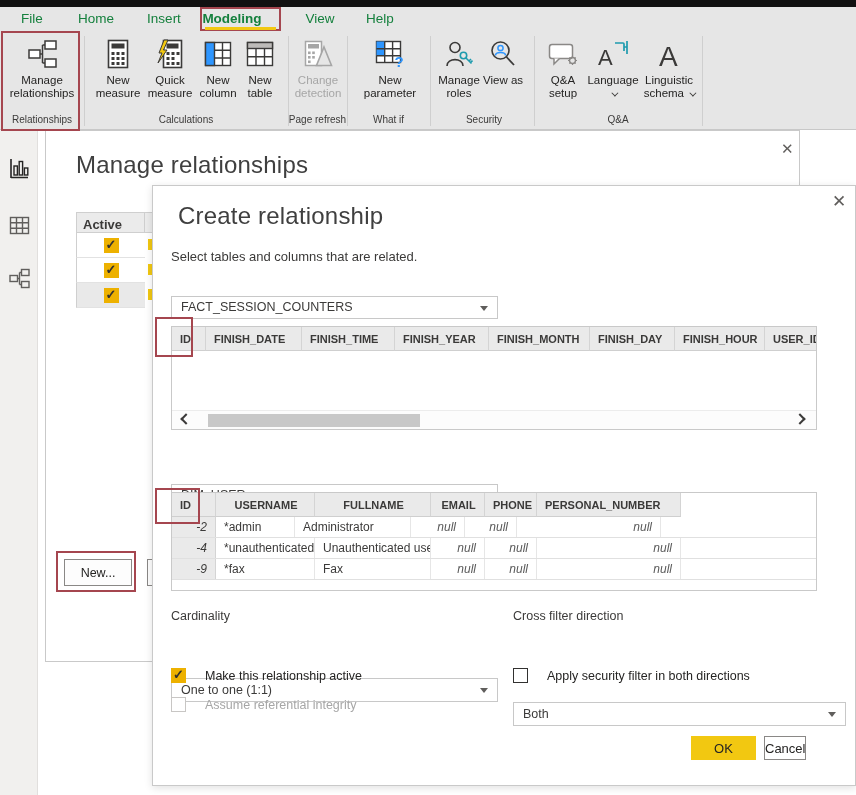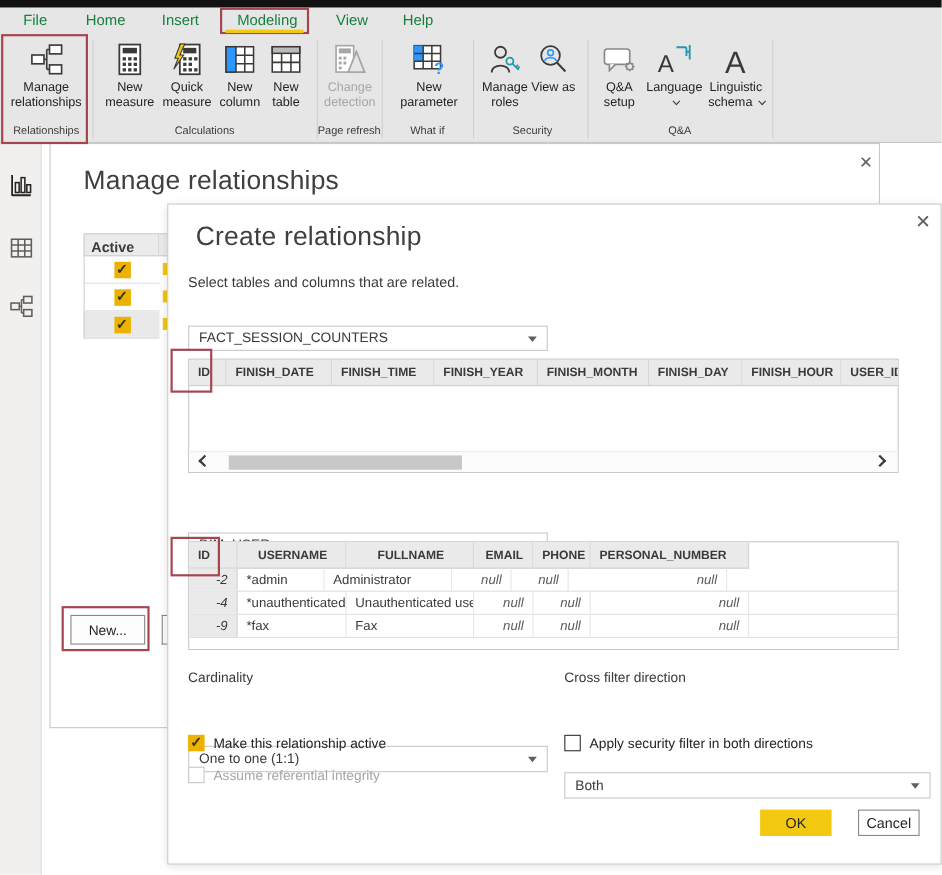--- a/index.html
+++ b/index.html
@@ -60,40 +60,40 @@
   .td { font-size:12px; color:#3B3A39; padding:3px 8px; white-space:nowrap; overflow:hidden; flex:none; border-right:1px solid #E6E6E6; }
   .td.idcell { background:#EAEAEA; text-align:right; font-style:italic; border-right:1px solid #D4D4D4; }
   .td.nullcell { font-style:italic; text-align:right; color:#5A5A5A; }
   .scrollbar { position:absolute; left:0; right:0; bottom:0; height:19px; background:#FCFCFC; border-top:1px solid #ECECEC; }
   .sb-thumb { position:absolute; top:3px; height:13px; background:#C8C8C8; }
   .sb-chev { position:absolute; top:4px; width:8px; height:8px; border-right:2px solid #3B3A39; border-bottom:2px solid #3B3A39; }
   .sb-left { transform:rotate(135deg); }
   .sb-right { transform:rotate(-45deg); }
 
   .field-label { font-size:12.5px; color:#3B3A39; }
-  .cb-row { display:flex; align-items:center; gap:8px;text-align:right; }
+  .cb-row { display:flex; align-items:center; gap:19px;text-align:right; }
   .cb-label { font-size:12.5px; color:#252423; }
   .cb-label.disabled { color:#A6A6A6; }
 
   .ok-btn { background:#F2C811; border:none; font-size:13px; color:#252423; text-align:center; }
   .cancel-btn { background:#fff; border:1px solid #8A8886; font-size:13px; color:#252423; text-align:center; }
 
   .red-box { border:2px solid #A5464F; z-index:11; background:transparent; }
   svg { display:block; }
 </style>
 </head>
 <body>
 
 <div id="topbar" class="abs"></div>
 
 <div id="menubar" class="abs">
   <div class="menu-item" style="left:12px;width:40px;">File</div>
   <div class="menu-item" style="left:74px;width:44px;">Home</div>
   <div class="menu-item" style="left:142px;width:44px;">Insert</div>
-  <div class="menu-item" style="left:210px;width:66px;font-weight:normal;">Modeling</div>
+  <div class="menu-item" style="left:199px;width:66px;font-weight:bold;">Modeling</div>
   <div class="menu-item" style="left:300px;width:40px;">View</div>
   <div class="menu-item" style="left:360px;width:40px;">Help</div>
 </div>
 <div id="modeling-box" class="abs"></div>
 <div id="modeling-underline" class="abs"></div>
 
 <div id="ribbon" class="abs">
   <div class="rb-sep" style="left:84px;"></div>
   <div class="rb-sep" style="left:288px;"></div>
   <div class="rb-sep" style="left:347px;"></div>
@@ -401,17 +401,17 @@
   <div class="abs cb-row" style="left:360px;top:482px;">
     <span class="cb unchecked"></span>
     <span class="cb-label">Apply security filter in both directions</span>
   </div>
   <div class="abs cb-row" style="left:18px;top:511px;">
     <span class="cb disabled"></span>
     <span class="cb-label disabled">Assume referential integrity</span>
   </div>
 
   <button class="abs ok-btn" style="left:538px;top:550px;width:65px;height:24px;">OK</button>
-  <button class="abs cancel-btn" style="left:611px;top:550px;width:56px;height:24px;margin-left:16px;">Cancel</button>
+  <button class="abs cancel-btn" style="left:611px;top:550px;width:42px;height:24px;">Cancel</button>
 </div>
 
 <div class="abs red-box" style="left:155px;top:317px;width:38px;height:40px;"></div>
 <div class="abs red-box" style="left:155px;top:488px;width:45px;height:36px;"></div>
 
 </body></html>

